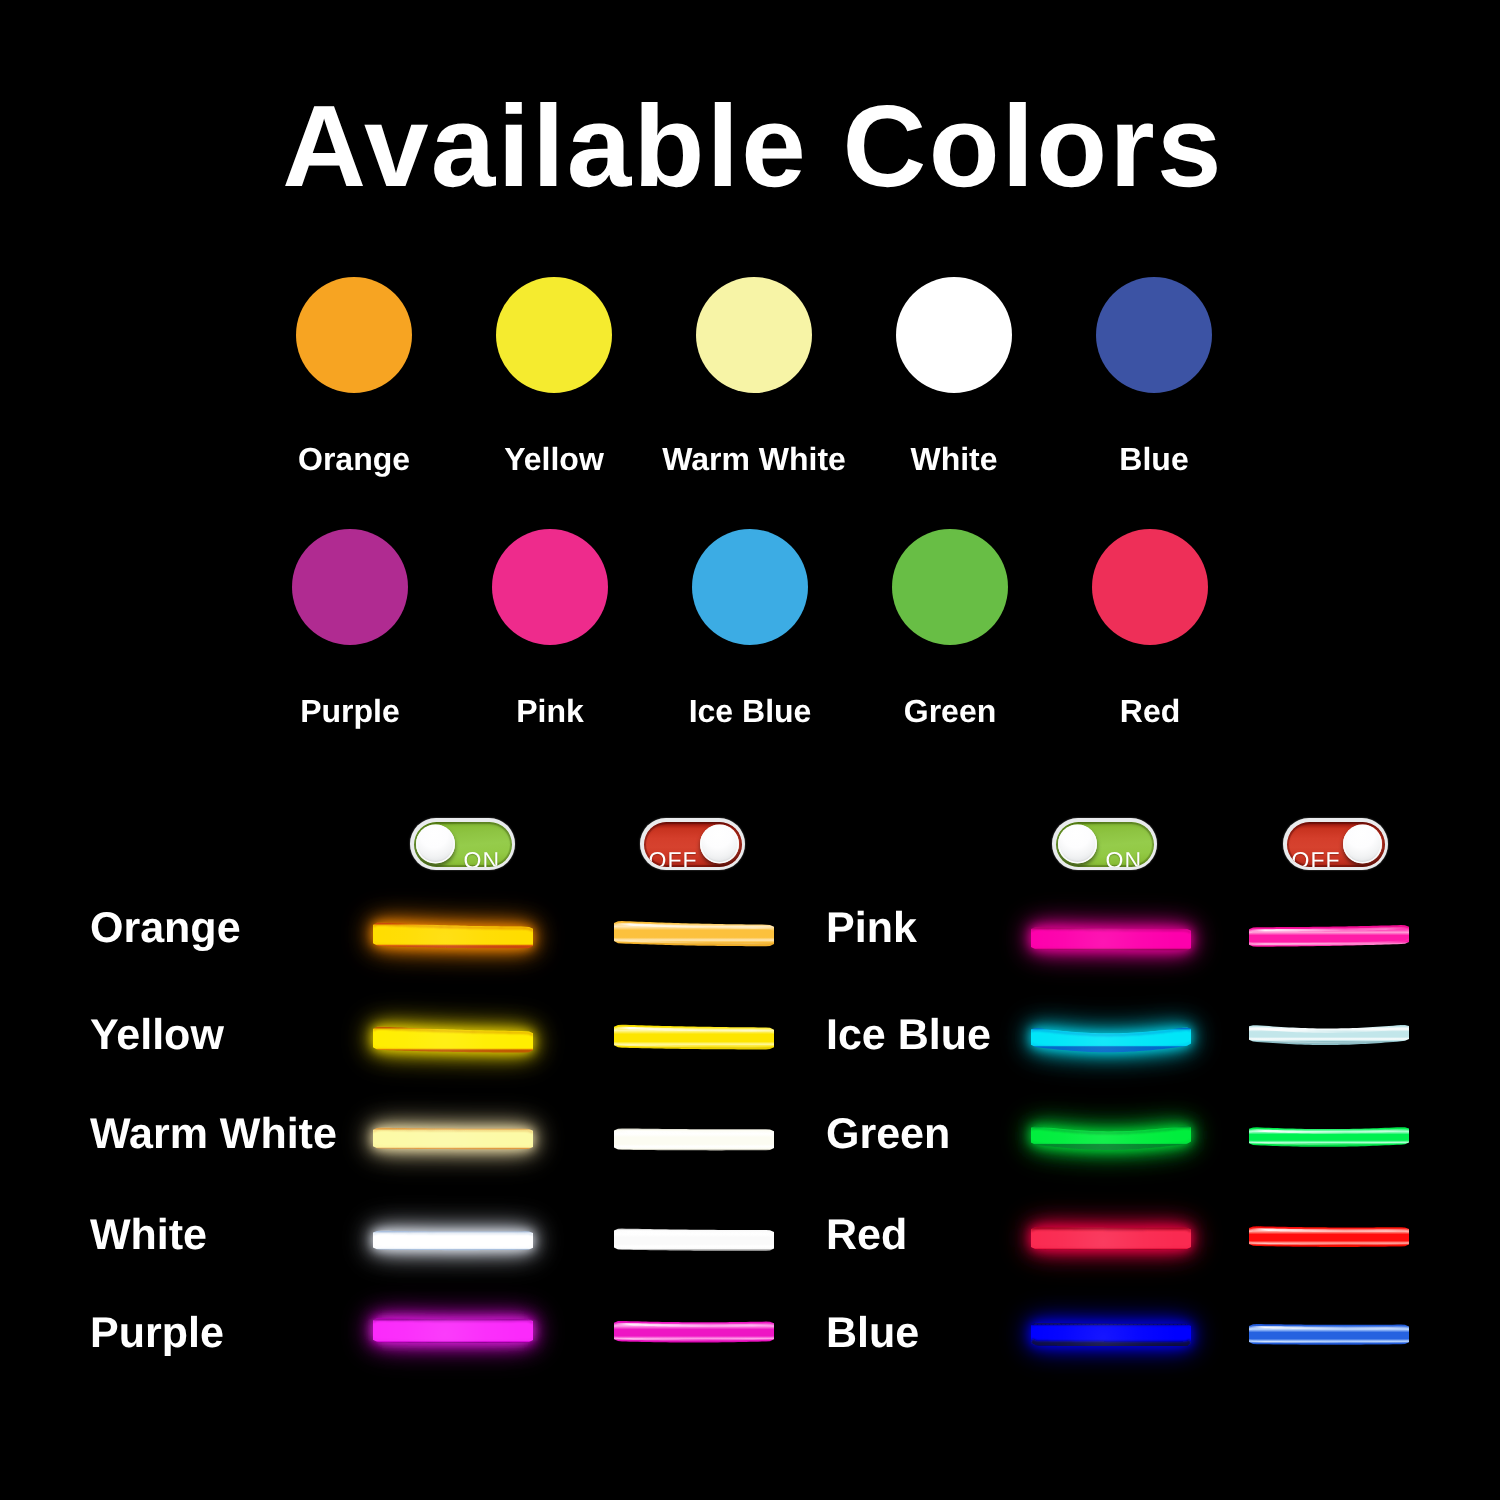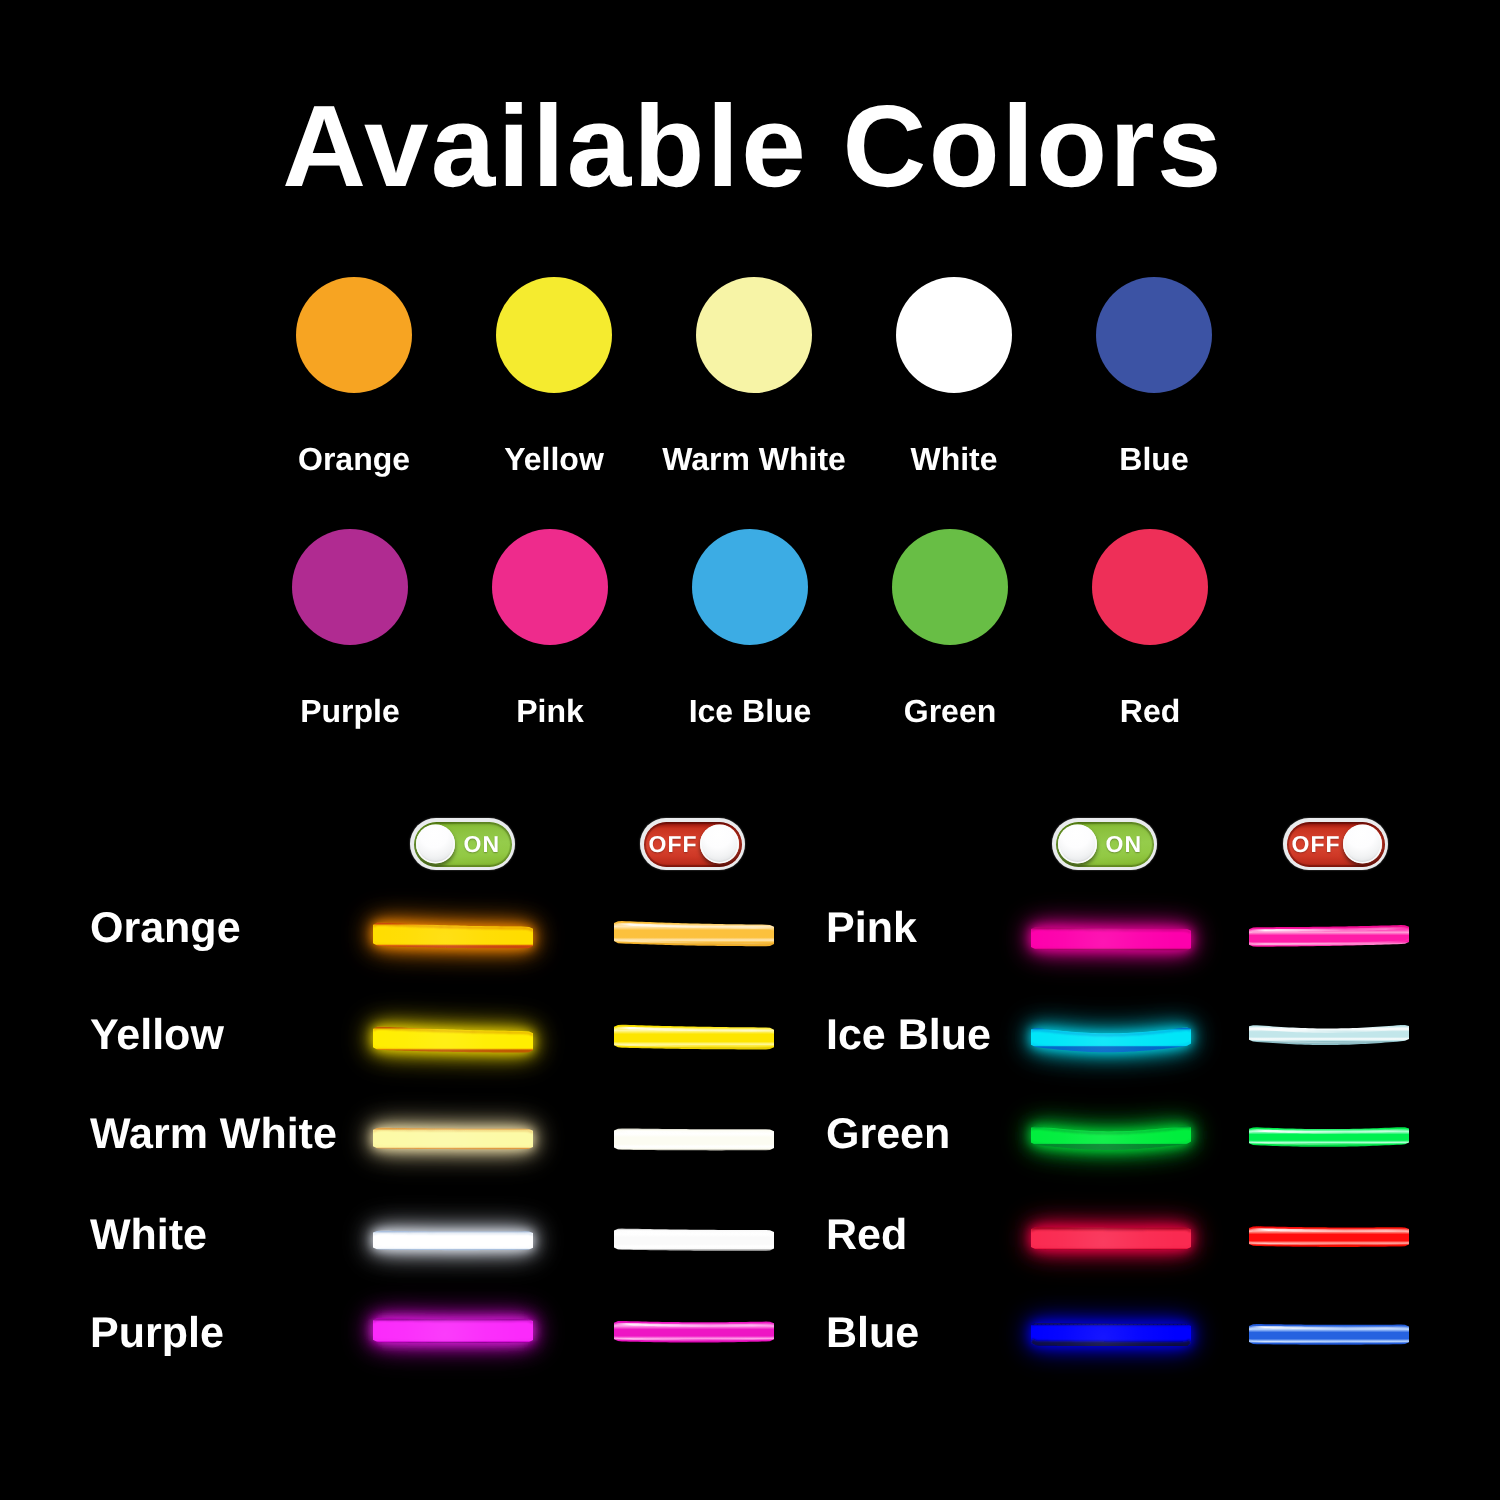--- a/index.html
+++ b/index.html
@@ -35,22 +35,22 @@
   .toggle.off .innerim{box-shadow:inset 0 2px 3px rgba(0,0,0,.28), inset 0 -2px 2px rgba(0,0,0,.18),
                         inset 0 0 0 2px rgba(120,14,8,.38);}
   .toggle .knob{position:absolute;top:50%;transform:translateY(-50%);
                 width:39px;height:39px;border-radius:50%;
                 background:radial-gradient(circle at 46% 24%, #ffffff 0%, #fdfdfe 38%, #f2f3f4 62%, #e2e4e6 82%, #cfd2d5 100%);
                 box-shadow:0 3px 4px rgba(0,0,0,.5),
                            0 0 0 1.6px rgba(252,253,253,.95) inset,
                            0 -2px 2px rgba(0,0,0,.10) inset;}
   .toggle.on  .knob{left:2.5px;}
   .toggle.off .knob{right:2.5px;}
-  .toggle .tlabel{position:absolute;top:0;height:100%;display:flex;align-items:center;
-                  color:#fff;font-weight:bold;font-size:23px;
+  .toggle .tlabel{position:absolute;top:16px;height:100%;display:flex;align-items:center;
+                  color:#fff;font-weight:normal;font-size:23px;
                   letter-spacing:1.0px;line-height:1;
                   text-shadow:0 1px 1.5px rgba(0,0,0,.28);
                   opacity:.999;}
   .toggle.on  .tlabel{left:50px;}
   .toggle.off .tlabel{left:5px;text-align:center;}
 
   
   .rowlabel{position:absolute;color:#fff;font-weight:bold;font-size:43px;
             line-height:43px;white-space:nowrap;}
   .strip{position:absolute;}

